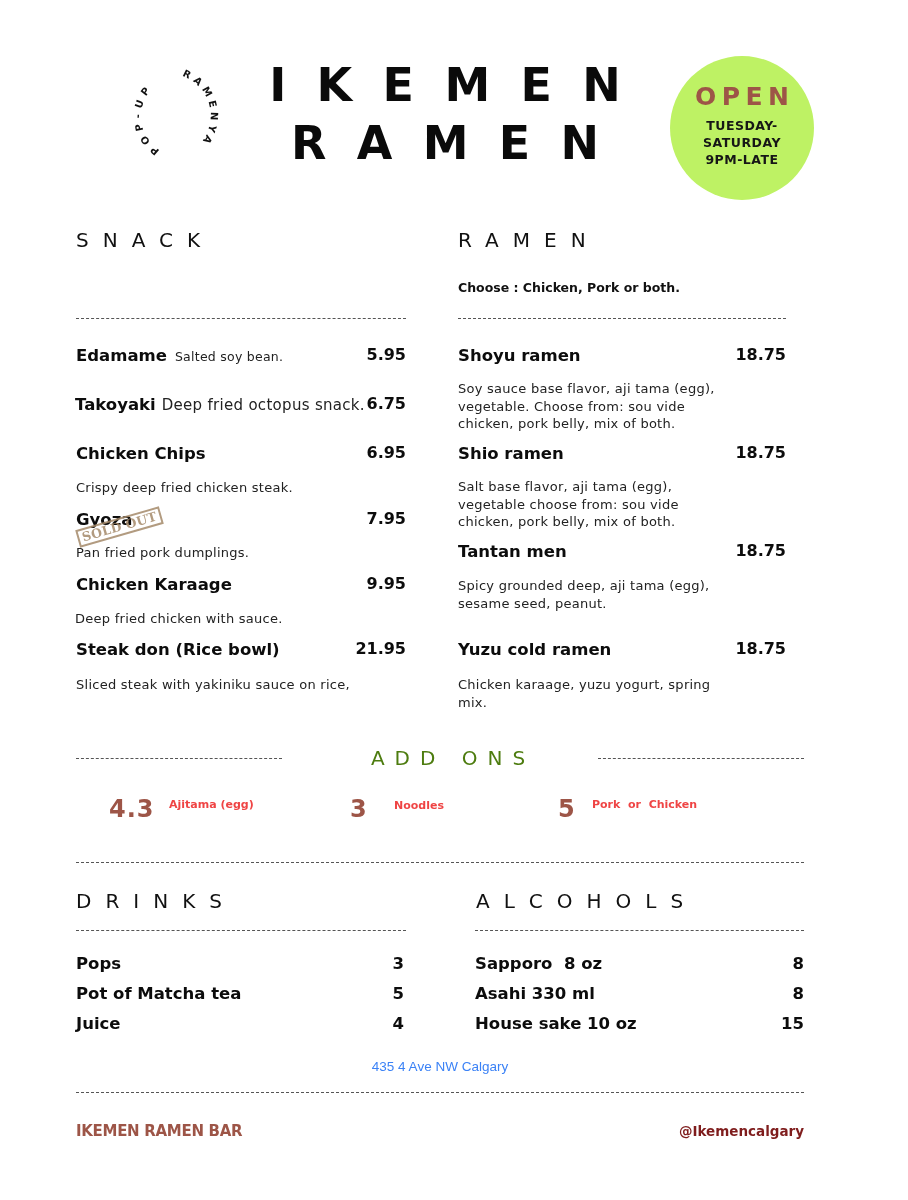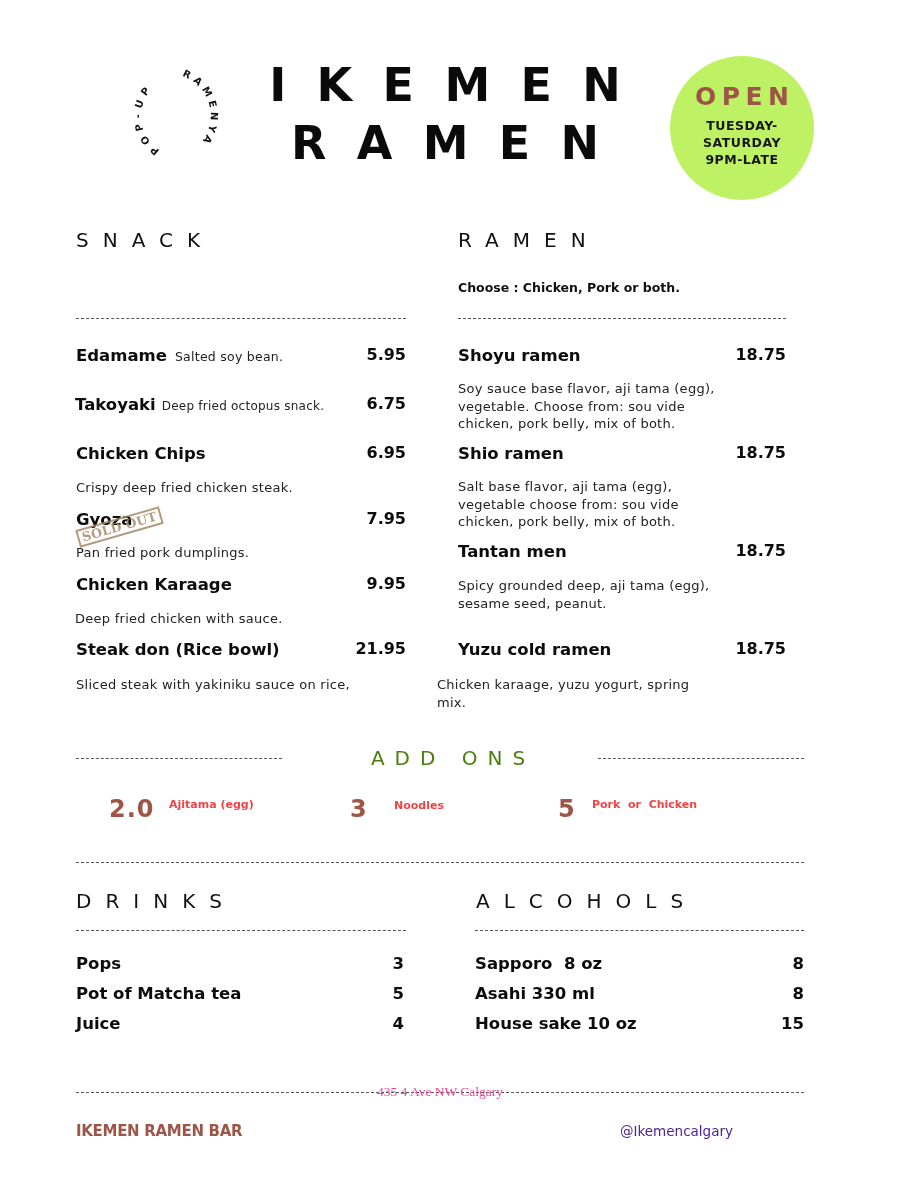--- a/index.html
+++ b/index.html
@@ -30,22 +30,22 @@
     .sold-out { left: 76px; top: 518px; transform: rotate(-16deg); border: 2px solid #a58a6a; color: #a58a6a; font-family: "DejaVu Serif", serif; font-weight: bold; font-size: 12.5px; padding: 0 3px; line-height: 14px; letter-spacing: 0.02em; opacity: 0.85; background: rgba(255,255,255,0.0); }
 
     .addons-title { left: 338px; top: 748px; width: 230px; text-align: center; font-family: "DejaVu Sans", sans-serif; font-weight: normal; font-size: 20px; letter-spacing: 0.5em; color: #4d7c0f; line-height: 1; }
     .addon-price { font-family: "DejaVu Sans", sans-serif; font-weight: bold; font-size: 24px; color: #9d5547; line-height: 1; letter-spacing: 0.04em; }
     .addon-label { font-family: "DejaVu Sans", sans-serif; font-weight: bold; font-size: 11px; color: #ef4444; line-height: 1; }
 
     .drink-name { font-family: "DejaVu Sans", sans-serif; font-weight: bold; font-size: 16.5px; color: #0c0c0c; line-height: 1; }
     .drink-price { font-family: "DejaVu Sans", sans-serif; font-weight: bold; font-size: 16.5px; color: #0c0c0c; text-align: right; line-height: 1; }
 
     .footer-brand { left: 76px; top: 1122px; font-family: "DejaVu Sans", sans-serif; font-weight: bold; font-size: 15px; color: #9d5547; letter-spacing: -0.02em; }
-    .footer-address { left: 330px; top: 1084px; width: 220px; text-align: center; font-family: Liberation Serif, serif; font-size: 13.5px; color: #ec4899; }
-    .footer-handle { left: 620px; top: 1123px; width: 184px; font-family: "DejaVu Sans", sans-serif; font-weight: normal; font-size: 13.5px; color: #4c1d95; }
+    .footer-address { left: 330px; top: 1059px; width: 220px; text-align: center; font-family: Liberation Sans, sans-serif; font-size: 13.5px; color: #3b82f6; }
+    .footer-handle { left: 620px; top: 1123px; width: 184px; text-align: right; font-family: "DejaVu Sans", sans-serif; font-weight: bold; font-size: 13.5px; color: #7f1d1d; }
   </style>
 </head>
 <body>
 
 <div class="abs badge-ring">
   <svg width="120" height="120" viewBox="0 0 120 120">
     <defs>
       <path id="ringLeft" d="M 48 92 A 40 40 0 0 1 52 22"></path>
       <path id="ringRight" d="M 70 18 A 42 42 0 0 1 78 94"></path>
     </defs>
@@ -73,21 +73,21 @@
 <div class="abs sec-title" style="left:76px; top:230px;">SNACK</div>
 <div class="abs dash" style="left:76px; top:318px; width:330px;"></div>
 
 <div>
   <div class="abs" style="left:76px; top:347px; width:330px;">
     <span class="item-name">Edamame</span><span class="item-desc-inline">Salted soy bean.</span>
     <span class="abs item-price" style="right:0; top:0;">5.95</span>
   </div>
 
   <div class="abs" style="left:75px; top:396px; width:331px;">
-    <span class="item-name">Takoyaki</span><span class="item-desc-inline" style="font-size:12px; margin-left:6px;">Deep fried octopus snack.</span>
+    <span class="item-name">Takoyaki</span><span class="item-desc-inline" style="font-size:15px; margin-left:6px;">Deep fried octopus snack.</span>
     <span class="abs item-price" style="right:0; top:0;">6.75</span>
   </div>
 
   <div class="abs" style="left:76px; top:445px; width:330px;">
     <span class="item-name">Chicken Chips</span>
     <span class="abs item-price" style="right:0; top:0;">6.95</span>
   </div>
   <div class="abs item-desc" style="left:76px; top:479px;">Crispy deep fried chicken steak.</div>
 
   <div class="abs" style="left:76px; top:511px; width:330px;">
@@ -143,32 +143,32 @@
   </div>
   <div class="abs item-desc" style="left:458px; top:577px;">
     <div>Spicy grounded deep, aji tama (egg),</div>
     <div>sesame seed, peanut.</div>
   </div>
 
   <div class="abs" style="left:458px; top:641px; width:328px;">
     <span class="item-name">Yuzu cold ramen</span>
     <span class="abs item-price" style="right:0; top:0;">18.75</span>
   </div>
-  <div class="abs item-desc" style="left:437px; top:676px;">
+  <div class="abs item-desc" style="left:458px; top:676px;">
     <div>Chicken karaage, yuzu yogurt, spring</div>
     <div>mix.</div>
   </div>
 </div>
 
 <div class="abs dash" style="left:76px; top:758px; width:206px;"></div>
 <div class="abs addons-title">ADD ONS</div>
 <div class="abs dash" style="left:598px; top:758px; width:206px;"></div>
 
 <div>
-  <div class="abs addon-price" style="left:109px; top:797px;">2.0</div>
+  <div class="abs addon-price" style="left:109px; top:797px;">4.3</div>
   <div class="abs addon-label" style="left:169px; top:799px;">Ajitama (egg)</div>
 
   <div class="abs addon-price" style="left:350px; top:797px;">3</div>
   <div class="abs addon-label" style="left:394px; top:800px;">Noodles</div>
 
   <div class="abs addon-price" style="left:558px; top:797px;">5</div>
   <div class="abs addon-label" style="left:592px; top:799px; white-space:pre;">Pork  or  Chicken</div>
 </div>
 
 <div class="abs dash" style="left:76px; top:862px; width:728px;"></div>

